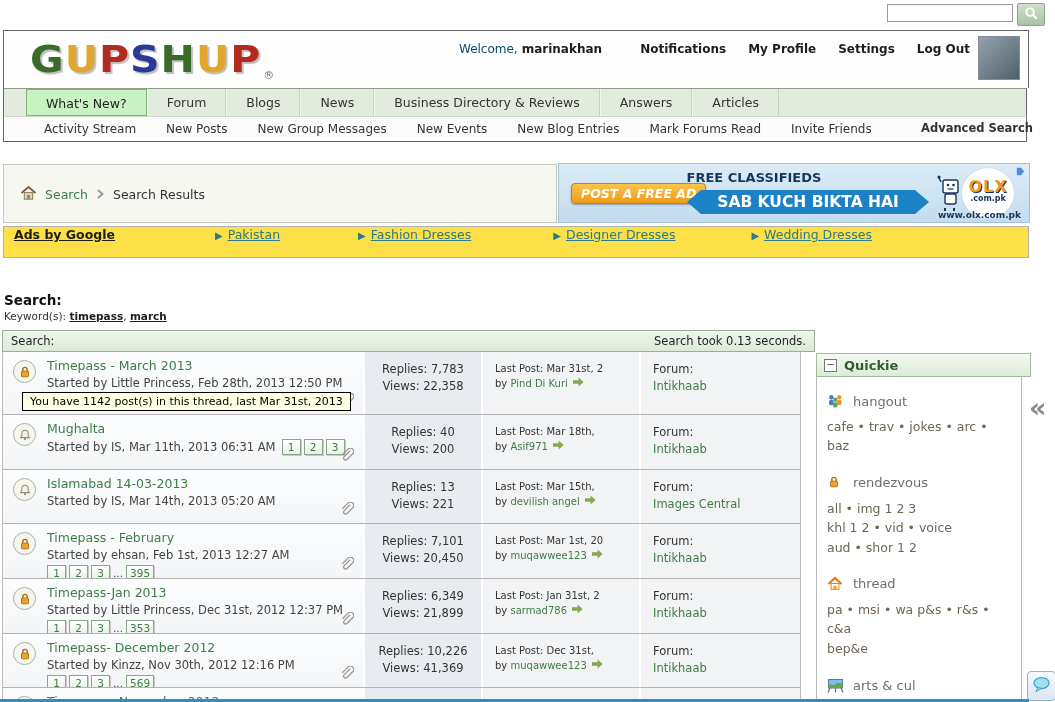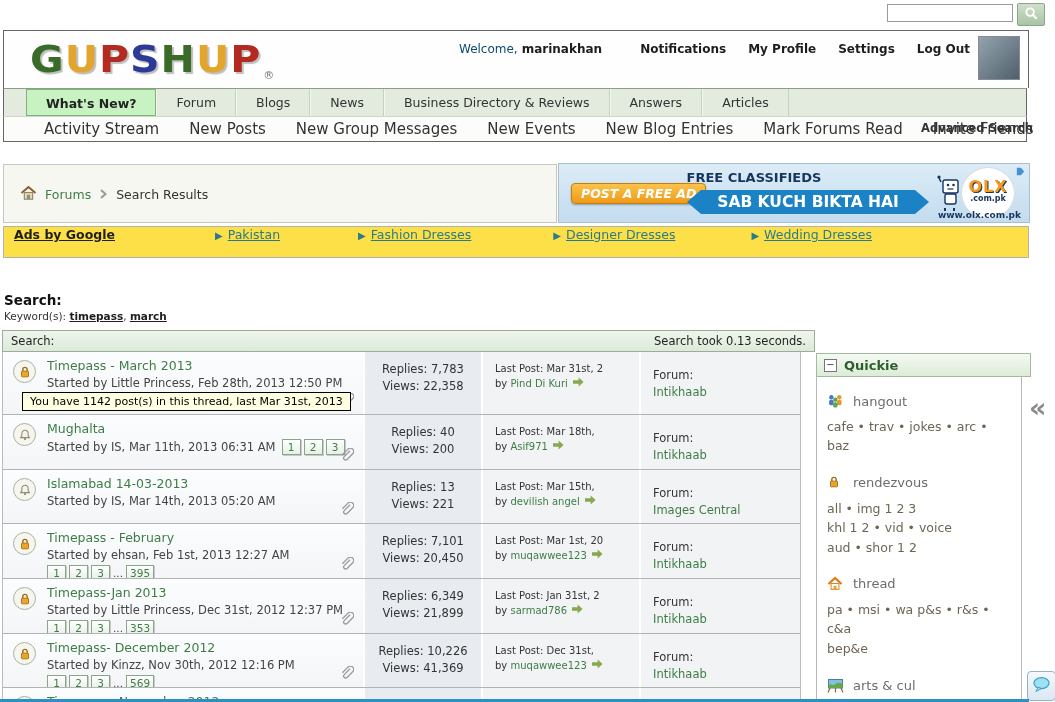--- a/index.html
+++ b/index.html
@@ -17,26 +17,26 @@
   .user-links{position:absolute;right:58px;top:11px;font-size:12px;white-space:nowrap;}
   .user-links .welcome{color:#0c4a6e;margin-right:4px;}
   .user-links .uname{font-weight:bold;color:#1d1d1d;margin-right:16px;}
   .user-links .ulink{font-weight:bold;color:#1d1d1d;margin-left:22px;}
   .avatar{position:absolute;right:8px;top:5px;width:40px;height:42px;border:1px solid #889;
     background:linear-gradient(135deg,#93a3ad 0%,#6f7f8a 55%,#4f5f6a 100%);}
 
   
   .navbar{left:3px;top:88px;width:1024px;height:28px;background:#e2ebdd;border-left:1px solid #666;border-right:1px solid #666;border-top:1px solid #8aa084;display:flex;align-items:stretch;padding-left:22px;box-sizing:border-box;}
   .tab{line-height:27px;padding:0 19px;color:#333;font-size:12.5px;border-right:1px solid #c3d4bd;border-left:1px solid #f2f7ef;white-space:nowrap;}
-  .tab.active{background:#c9f2c3;border:1px solid #84b07e;font-weight:700;color:#222;}
+  .tab.active{background:#c9f2c3;border:1px solid #84b07e;font-weight:400;color:#222;}
   .nav-search-input{position:absolute;right:42px;top:4px;width:118px;height:16px;border:1px solid #9a9a9a;background:#fff;font-size:11px;padding:0 3px;}
   .nav-search-btn{position:absolute;right:10px;top:3px;width:26px;height:21px;background:linear-gradient(#cfe0cc,#a9c4a4);border:1px solid #8aa685;border-radius:2px;display:flex;align-items:center;justify-content:center;}
 
   
-  .subnav{left:3px;top:116px;width:1024px;height:26px;background:#fcfdfb;border:1px solid #666;border-top:1px solid #cdd8c8;box-sizing:border-box;display:flex;align-items:center;font-size:15px;color:#333;text-align:center;}
+  .subnav{left:3px;top:116px;width:1024px;height:26px;background:#fcfdfb;border:1px solid #666;border-top:1px solid #cdd8c8;box-sizing:border-box;display:flex;align-items:center;font-size:12px;color:#333;text-align:center;}
   .subnav .slink{margin-left:30px;color:#333;white-space:nowrap;}
   .subnav .slink:first-child{margin-left:40px;}
   .adv-search{position:absolute;right:22px;color:#333;font-weight:bold;font-size:11.5px;}
 
   
   .crumb-box{left:3px;top:164px;width:552px;height:57px;background:#f7f7f2;border:1px solid #c7c7bf;}
   .crumb-inner{position:absolute;left:16px;top:20px;display:flex;align-items:center;gap:8px;font-size:12.5px;}
   .crumb-link{color:#3e7d46;}
   .crumb-current{color:#333;}
 
@@ -74,21 +74,21 @@
   .thread-title{color:#3e7d46;font-size:12.5px;display:block;margin-bottom:3px;}
   .thread-started{color:#444;font-size:11.5px;}
   .pages{margin-top:3px;}
   .pages.inline{display:inline;margin-left:6px;}
   .pagebox{display:inline-block;min-width:11px;padding:0 3px;height:14px;line-height:14px;border:1px solid #8ba58b;background:linear-gradient(#ffffff,#e7efe6);color:#3e7d46;font-size:10.5px;text-align:center;margin-right:3px;box-shadow:1px 1px 0 #c9c9c9;}
   .pagedots{font-size:10.5px;color:#444;margin-right:3px;}
   .clip{position:absolute;right:8px;bottom:5px;width:16px;height:16px;}
   .cell-replies{width:118px;background:#e8ecf1;border-left:2px solid #fff;box-sizing:border-box;padding-top:9px;text-align:center;font-size:11.5px;color:#333;line-height:1.5;}
   .cell-last{width:158px;background:#f1f3f5;border-left:2px solid #fff;box-sizing:border-box;padding:9px 0 0 12px;font-size:10px;color:#333;line-height:1.5;white-space:nowrap;overflow:hidden;}
   .by-link{color:#3e7d46;}
-  .cell-forum{flex:1;background:#f1f3f5;border-left:2px solid #fff;box-sizing:border-box;padding:15px 0 0 12px;font-size:11.5px;color:#333;line-height:1.5;}
+  .cell-forum{flex:1;background:#f1f3f5;border-left:2px solid #fff;box-sizing:border-box;padding:9px 0 0 12px;font-size:11.5px;color:#333;line-height:1.5;}
   .forum-link{color:#3e7d46;}
   .tooltip{left:22px;top:392px;background:#ffffe1;border:1px solid #000;padding:2px 7px;font-size:11px;color:#000;white-space:nowrap;z-index:9;}
 
   
   .sb-head{left:816px;top:353px;width:206px;height:22px;background:linear-gradient(#f4f9f2,#ddebd8);border:1px solid #a3bb9d;box-sizing:content-box;display:flex;align-items:center;padding-left:7px;}
   .minus-box{width:11px;height:11px;border:1px solid #777;background:#fff;color:#333;font-size:10px;line-height:9px;text-align:center;margin-right:7px;}
   .sb-title{font-weight:bold;color:#2c5e2c;font-size:13px;}
   .sb-body{left:816px;top:377px;width:206px;height:325px;background:#fff;border:1px solid #b8b8b8;border-top:none;box-sizing:border-box;padding:16px 10px 0 10px;overflow:hidden;}
   .sb-section{margin-bottom:19px;}
   .sb-sec-title{display:flex;align-items:center;gap:9px;color:#6d6d6d;font-size:13px;margin-bottom:8px;}
@@ -137,21 +137,21 @@
   </div>
 <div class="abs adv-search" style="top:121px;">Advanced Search</div>
 
 <div class="abs crumb-box">
   <div class="crumb-inner">
     <span><svg width="17" height="16" viewBox="0 0 16 16">
           <path d="M1 8 8 2l7 6" fill="none" stroke="#8a5a2a" stroke-width="1.8"></path>
           <rect x="3.8" y="7.6" width="8.4" height="6.6" fill="#e9d9b9" stroke="#8a7a5a"></rect>
           <rect x="6.4" y="9.8" width="3.2" height="4.2" fill="#7a9a7a"></rect>
         </svg></span>
-    <span class="crumb-link">Forums</span>
+    <span class="crumb-link">Search</span>
     <span><svg width="9" height="10" viewBox="0 0 9 10">
           <path d="M2 1l4.5 4L2 9" stroke="#9a9a9a" stroke-width="2" fill="none"></path>
         </svg></span>
     <span class="crumb-current">Search Results</span>
   </div>
 </div>
 
 <div class="abs ad">
   <span class="ad-btn">POST A FREE AD</span>
   <div class="ad-line1">FREE CLASSIFIEDS</div>

